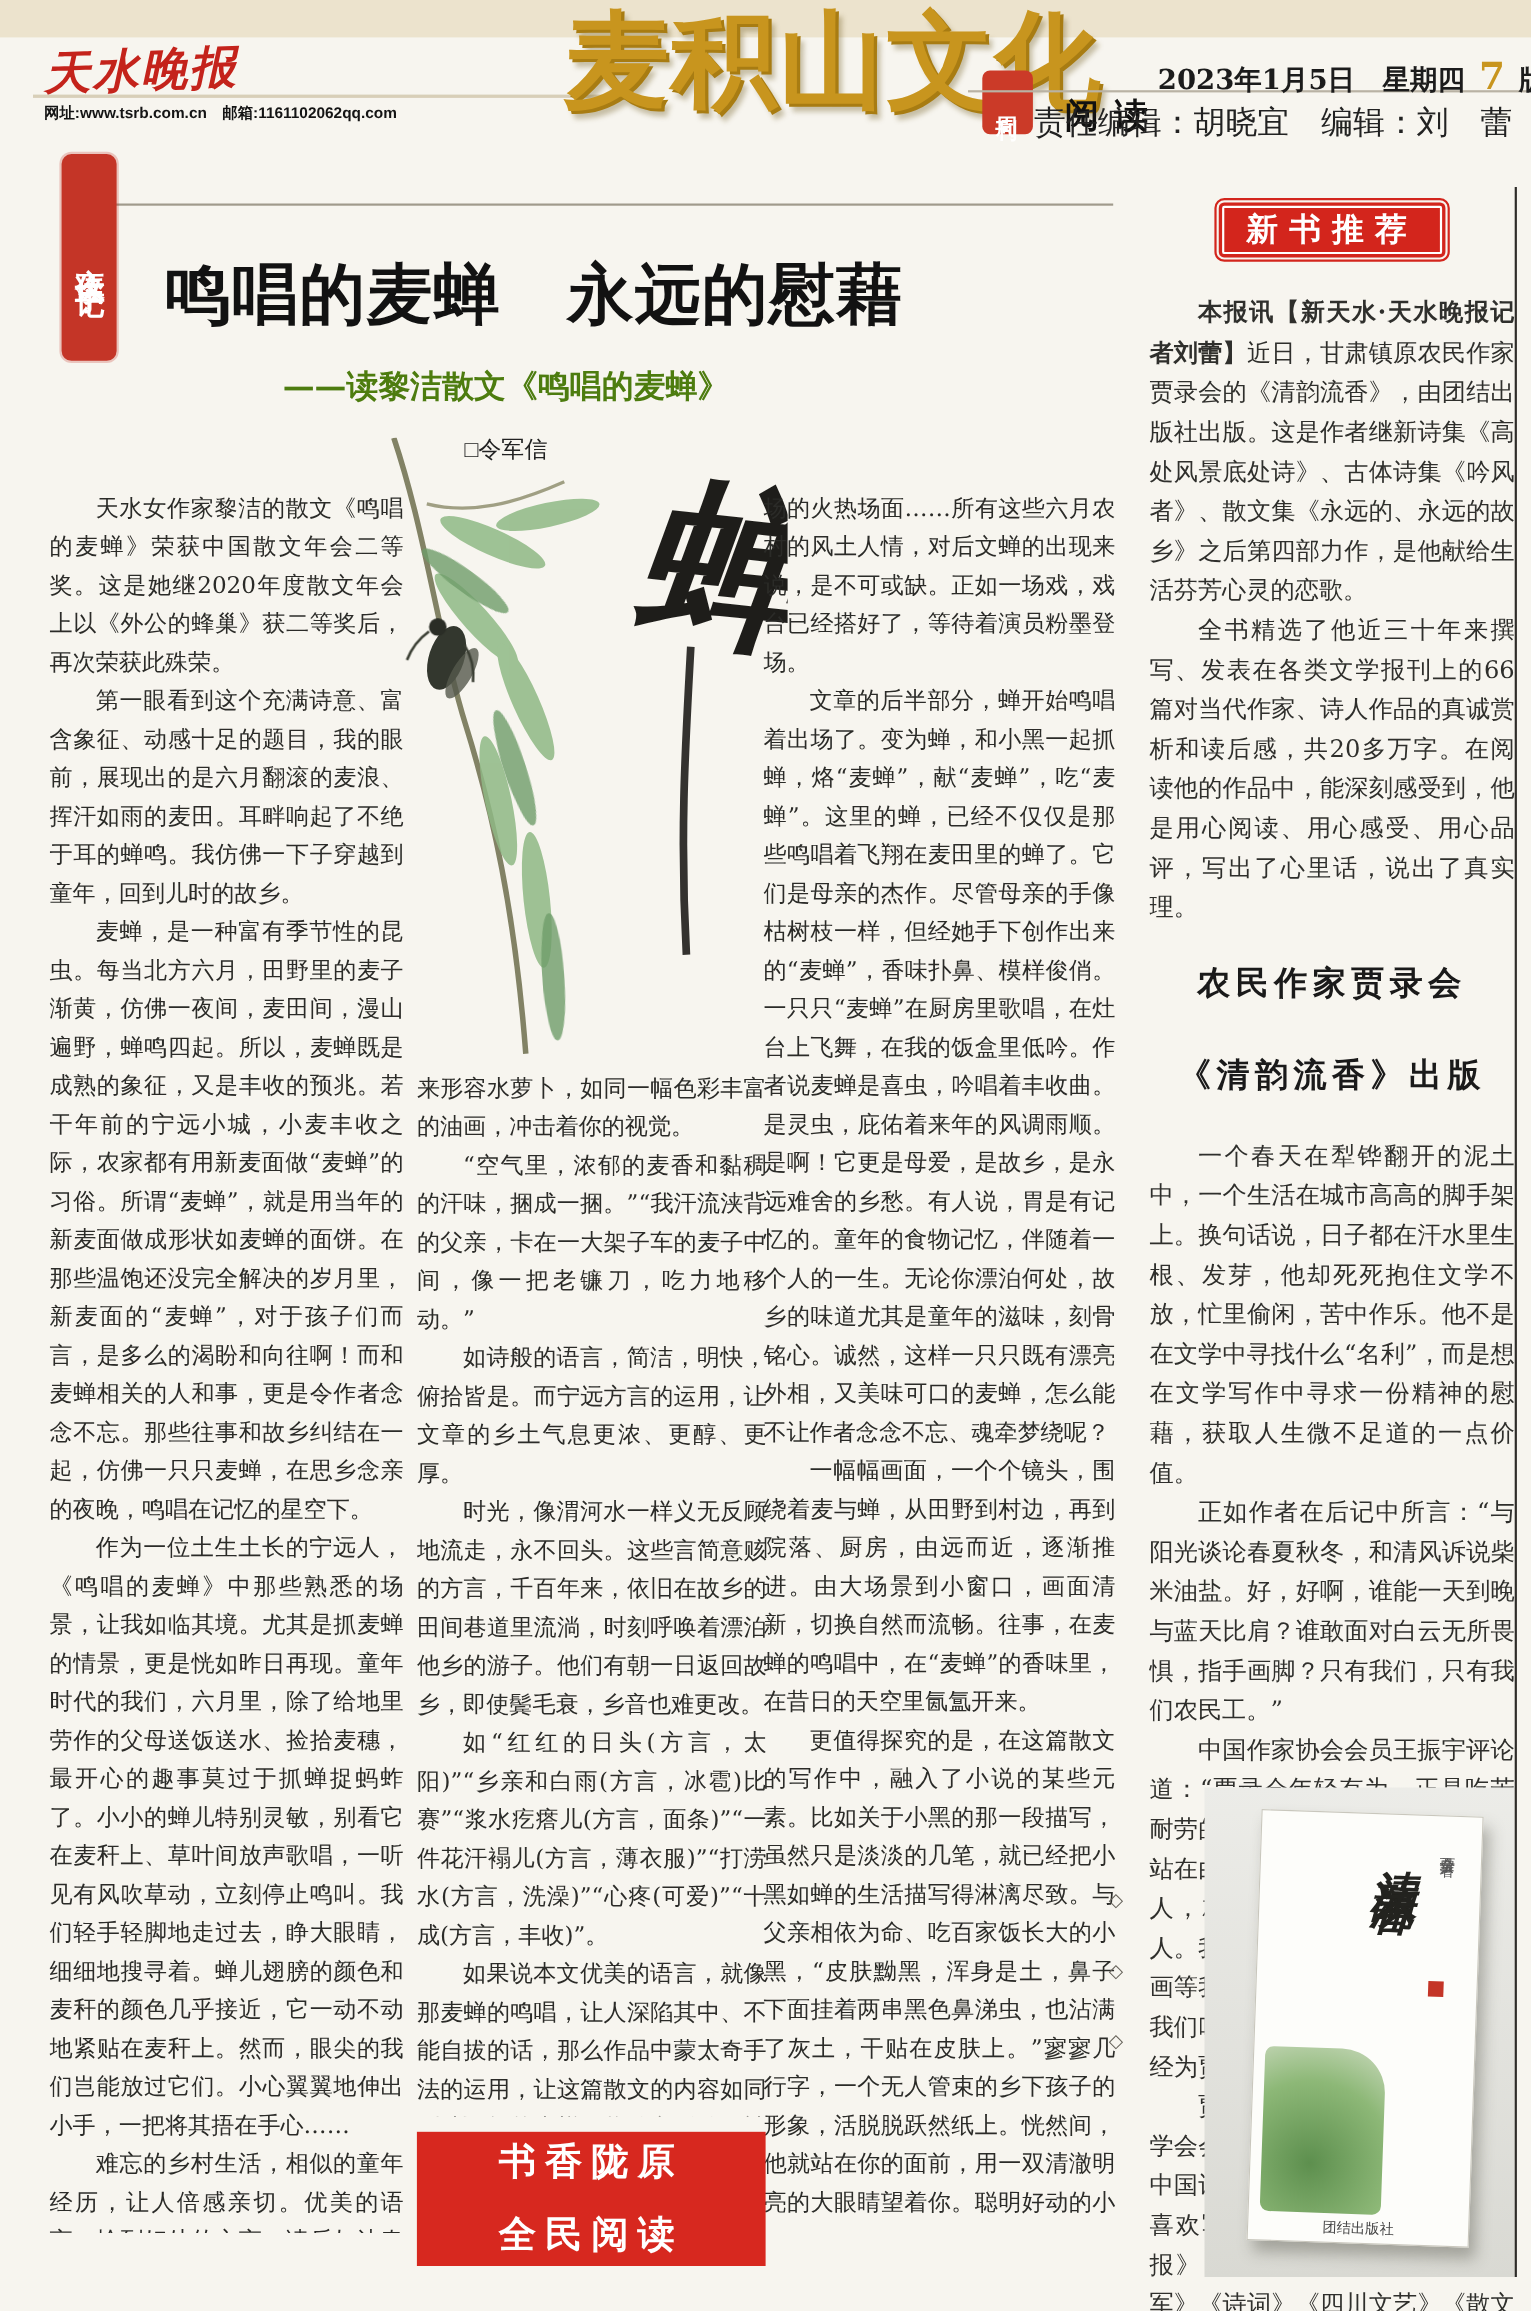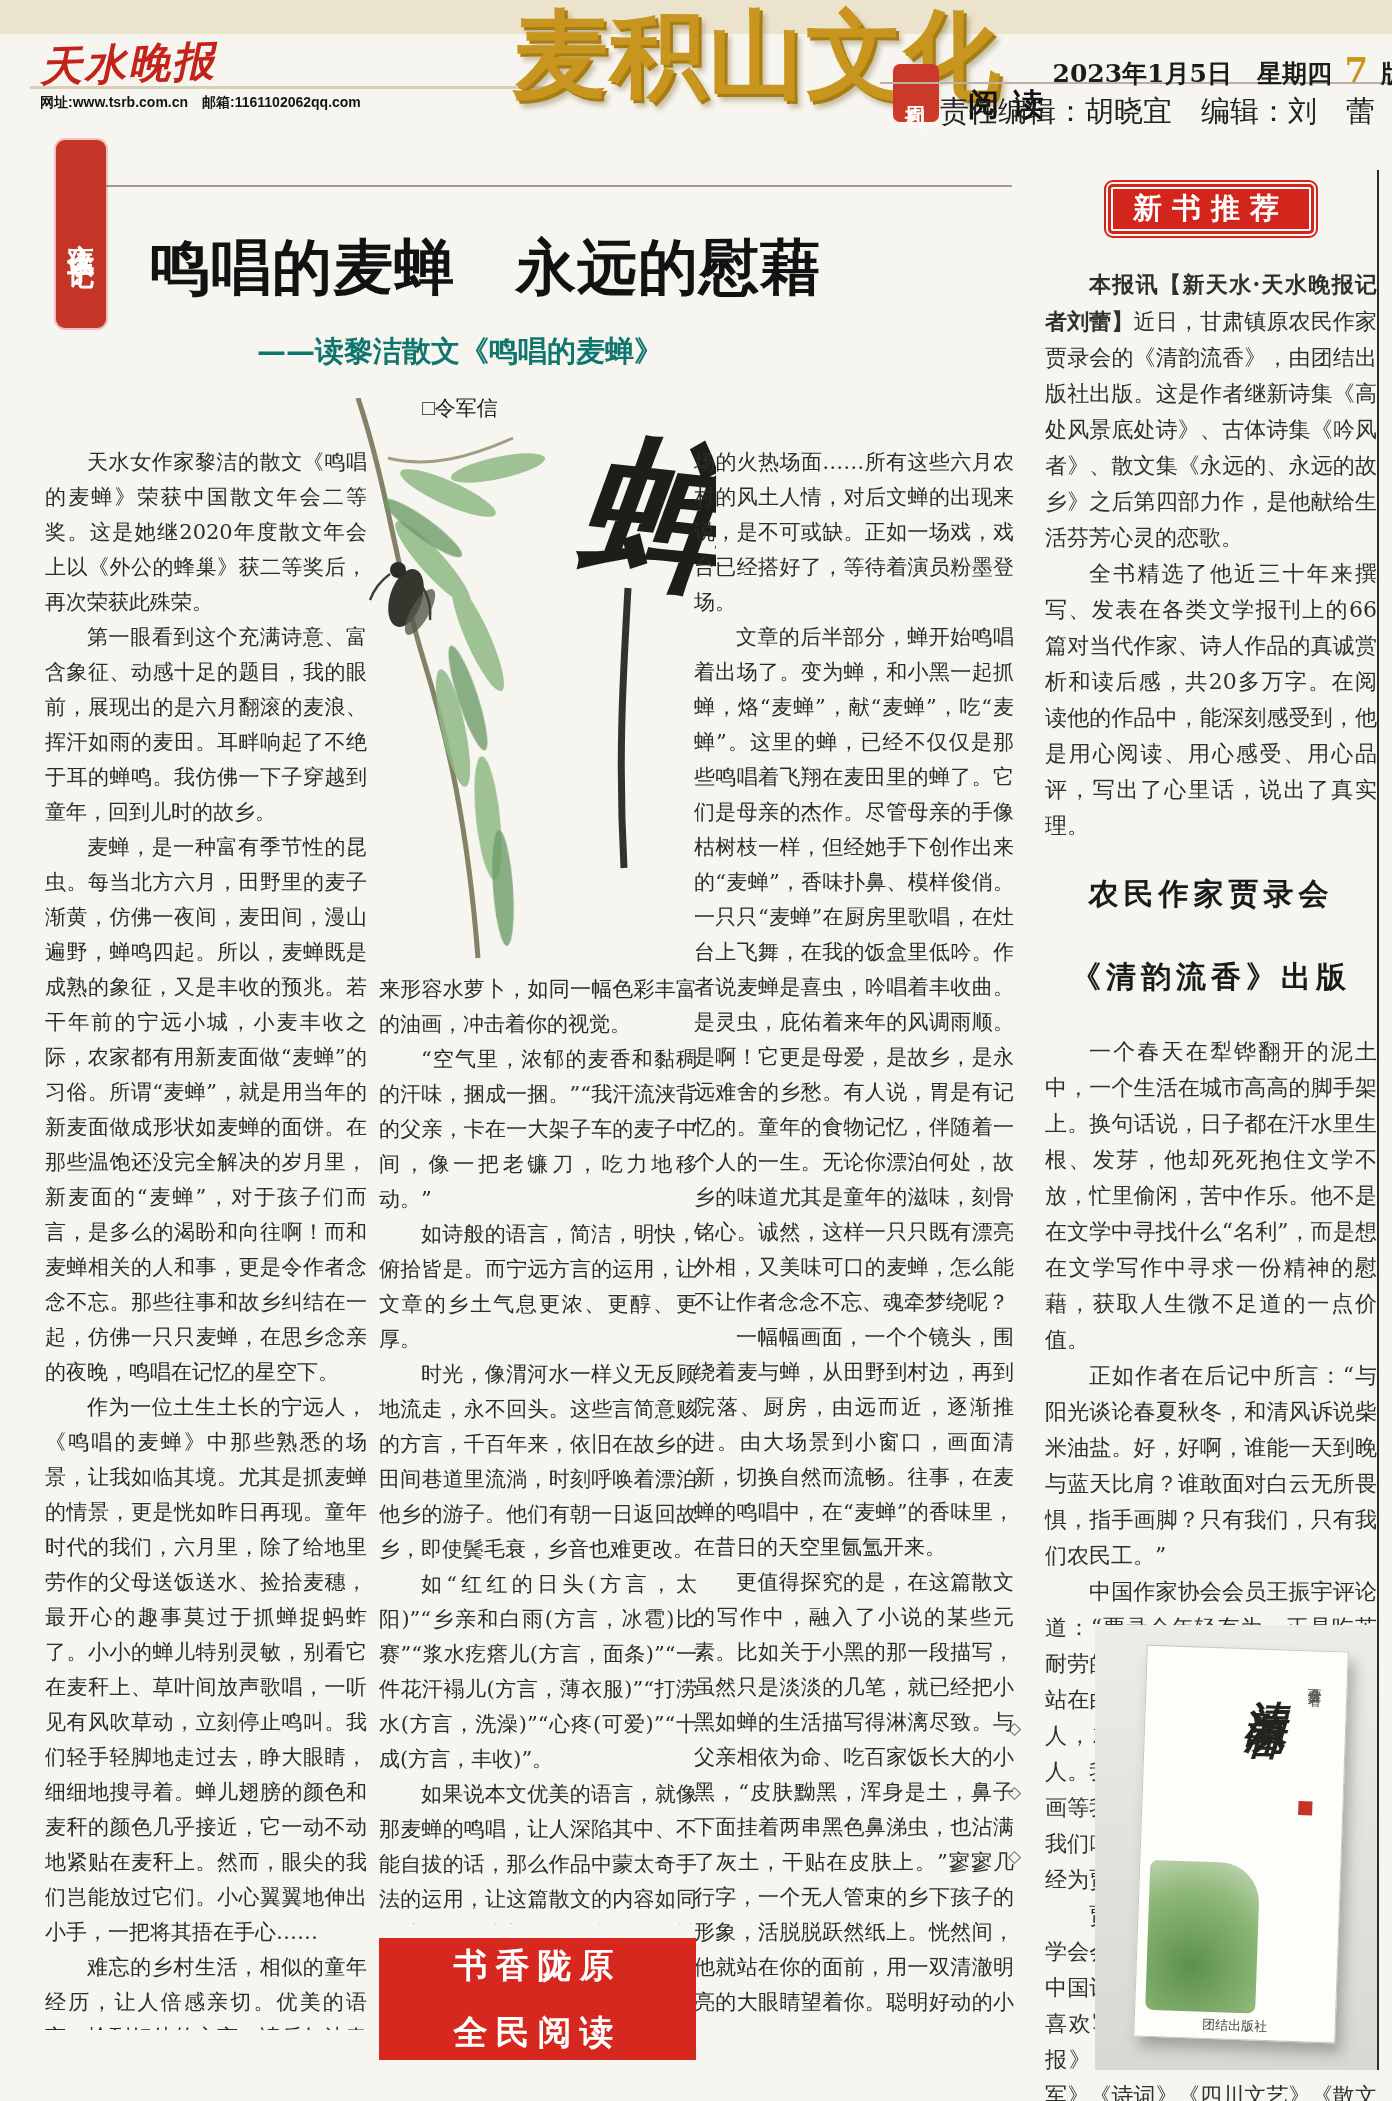--- a/index.html
+++ b/index.html
@@ -26,21 +26,21 @@
   .editors{left:940px;top:92px;width:450px;text-align:left;font-size:29px;color:#222;}
   
   .rule-content{left:87px;top:185px;width:925px;height:2px;background:#a09a8c;}
   
   .night-seal{left:56px;top:140px;width:50px;height:188px;background:#c43527;border-radius:9px;
               color:#fff;display:flex;align-items:center;justify-content:center;
               writing-mode:vertical-rl;font-size:27px;font-weight:700;letter-spacing:6px;
               box-shadow:0 0 0 2px rgba(196,53,39,.25);}
   .main-title{left:150px;top:228px;width:700px;font-size:60px;font-weight:600;color:#121212;
               letter-spacing:1px;white-space:nowrap;}
-  .subtitle{left:180px;top:332px;width:560px;text-align:center;font-size:29px;font-weight:700;color:#0f766e;}
+  .subtitle{left:180px;top:332px;width:560px;text-align:center;font-size:29px;font-weight:700;color:#4d7c0f;}
   .author{left:330px;top:394px;width:260px;text-align:center;font-size:21px;color:#222;font-family:Liberation Mono, monospace;}
   
   .col{font-size:21px;line-height:35px;text-align:justify;color:#2b2b28;overflow:hidden;}
   .col p{margin:0;text-indent:2em;}
   .col p.noindent{text-indent:0;}
   .col1{left:45px;top:445px;width:322px;height:1585px;}
   .col2{left:379px;top:972px;width:318px;height:952px;}
   .col3{left:694px;top:445px;width:320px;height:1570px;}
   
   .redbox{left:379px;top:1938px;width:317px;height:122px;background:#d7281f;color:#fff;

